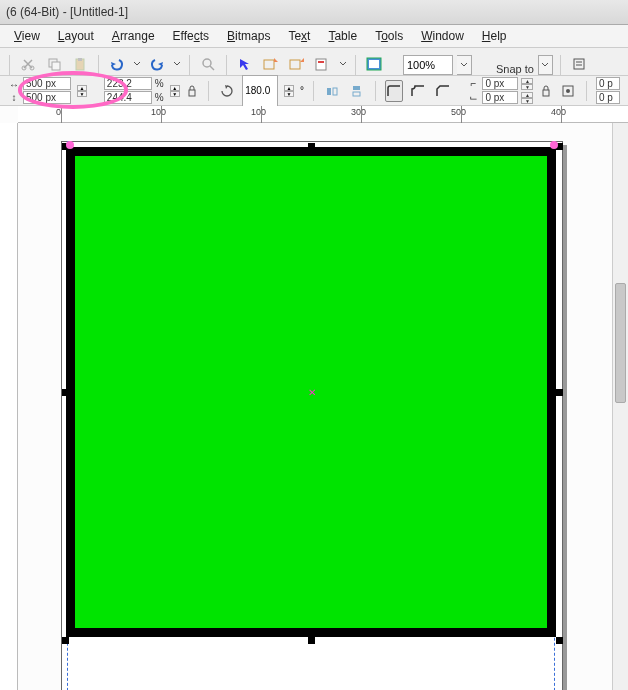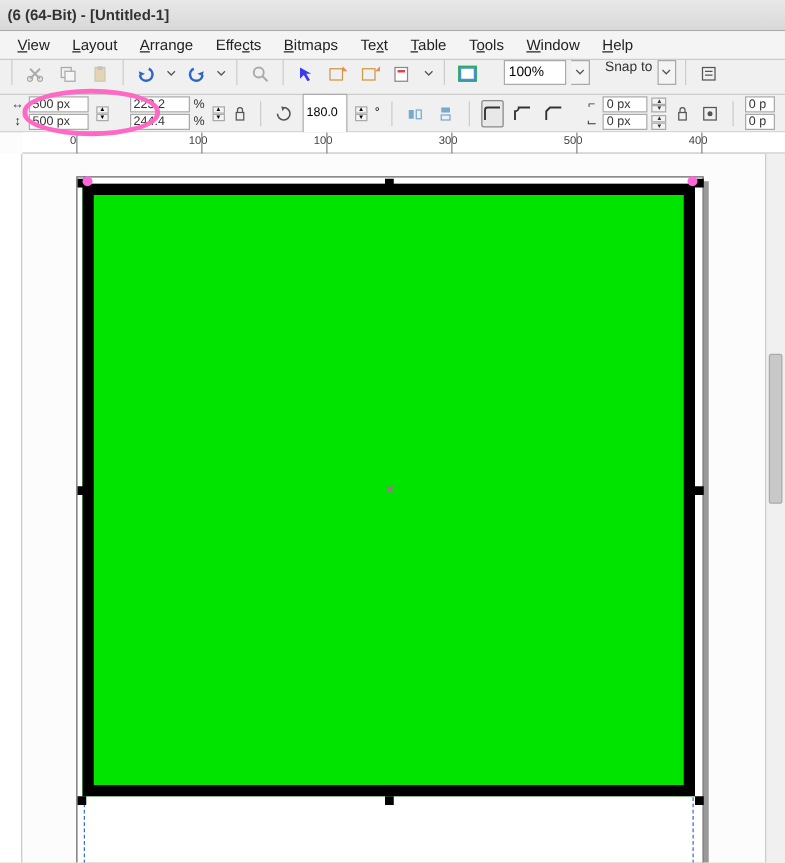--- a/index.html
+++ b/index.html
@@ -1,28 +1,28 @@
 <!DOCTYPE html>
 <html><head>
 <meta charset="utf-8">
 <style>
 * { margin:0; padding:0; box-sizing:border-box; font-family:Tahoma,Arial,sans-serif; }
 body { width:628px; height:690px; background:#fff; overflow:hidden; position:relative; }
-.titlebar { height:21px; background:linear-gradient(#e8e8e8,#d8d8d8); border-bottom:1px solid #aaa; display:flex; align-items:center; padding:12px 6px; font-size:12px; color:#333;font-weight:bold; }
+.titlebar { height:21px; background:linear-gradient(#e8e8e8,#d8d8d8); border-bottom:1px solid #aaa; display:flex; align-items:center; padding:12px 6px; font-size:12px; color:#333; }
 .menubar { height:23px; background:#f4f4f4; border-bottom:1px solid #ccc; display:flex; align-items:center; padding:0 14px; gap:18px; font-size:12px; color:#222; }
 .menubar span { cursor:default; }
 .menubar span u { text-decoration:underline; }
-.toolbar1 { height:28px; background:#f0f0f0; border-bottom:1px solid #ccc; display:flex; align-items:flex-start; padding:0 6px; gap:4px; }
+.toolbar1 { height:28px; background:#f0f0f0; border-bottom:1px solid #ccc; display:flex; align-items:flex-end; padding:0 6px; gap:4px; }
 .sep { width:1px; height:20px; background:#ccc; margin:0 3px; }
 .tbtn { width:22px; height:22px; display:flex; align-items:center; justify-content:center; border:1px solid transparent; border-radius:2px; }
 .tbtn.disabled { opacity:.45 }
 .tbtn svg { display:block }
 .zoominp { width:50px; height:20px; font-size:11px; border:1px solid #aaa; background:#fff; padding:0 3px; display:flex; align-items:center; }
 .dd { width:15px; height:20px; border:1px solid #aaa; border-left:none; background:#f4f4f4; display:flex; align-items:center; justify-content:center; }
-.snap { font-size:11px; color:#333; margin-left:8px; }
+.snap { font-size:11px; color:#333; margin-left:20px; }
 .propbar { height:30px; background:#f0f0f0; border-bottom:1px solid #ccc; display:flex; align-items:center; padding:0 8px; gap:6px; position:relative; }
 .dimbox { display:flex; flex-direction:column; gap:1px; }
 .dimrow { display:flex; align-items:center; gap:3px; font-size:10px; color:#333; }
 .dimrow .glyph { width:12px; display:flex; justify-content:center; }
 .diminp { width:48px; height:13px; border:1px solid #aaa; font-size:10px; padding:0 2px; background:#fff; display:flex; align-items:center; }
 .spin { width:12px; display:flex; flex-direction:column; }
 .spin div { height:6px; border:1px solid #aaa; background:#f4f4f4; font-size:5px; display:flex; align-items:center; justify-content:center; }
 .lock { width:16px; display:flex; align-items:center; justify-content:center; }
 .annotation { position:absolute; left:18px; top:-5px; width:110px; height:38px; border:4px solid #ff69c5; border-radius:50%/48%; pointer-events:none; z-index:50; }
 .canvas-wrap { position:relative; height:618px; background:#fcfcfc; }

